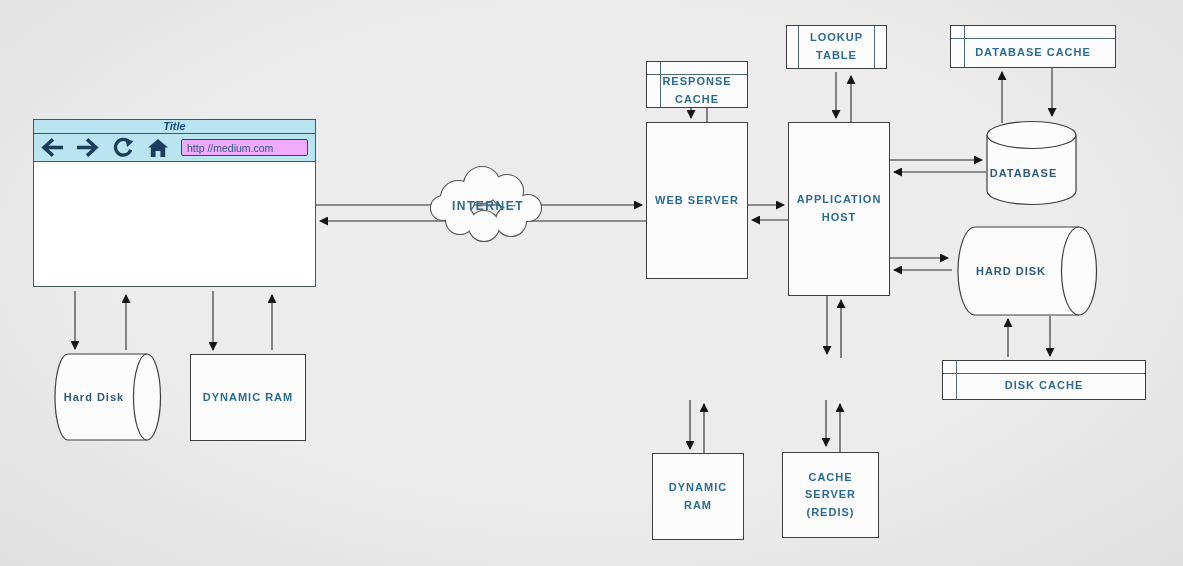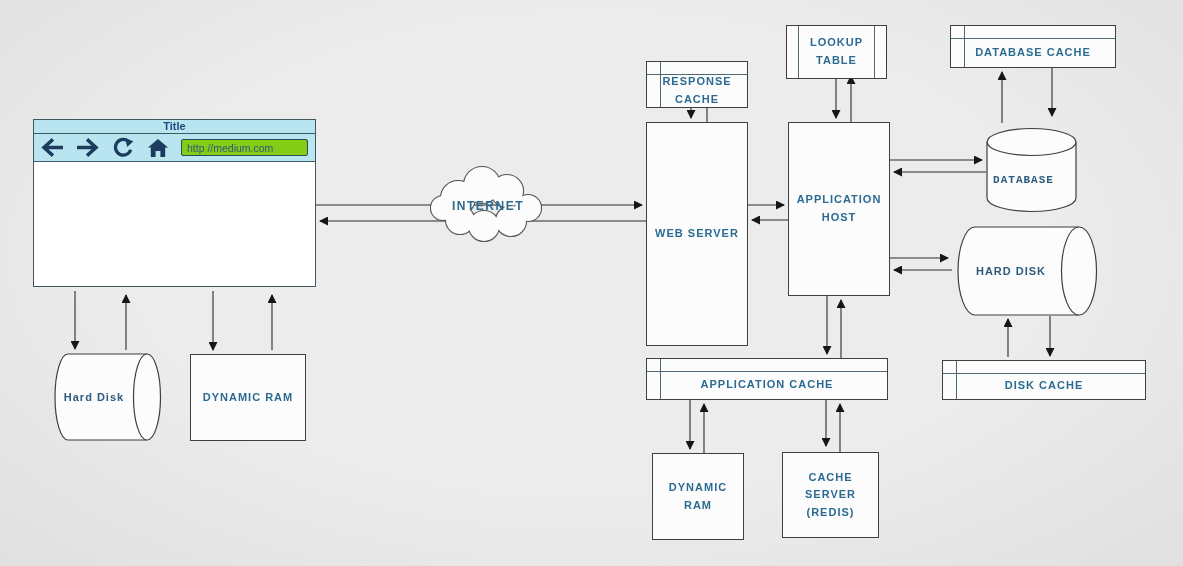--- a/index.html
+++ b/index.html
@@ -25,25 +25,25 @@
   .cyl{position:absolute;display:flex;align-items:center;justify-content:center;}
   .cyl svg{position:absolute;left:0;top:0;}
   .cyl .cyl-label{position:relative;color:#2d5a7d;font-size:11px;font-weight:600;letter-spacing:1px;text-align:center;}
   .cloud-wrap{position:absolute;display:flex;align-items:center;justify-content:center;}
   .cloud-wrap svg{position:absolute;left:0;top:0;}
   .cloud-wrap .cyl-label{position:relative;color:#2d6a8f;}
   
   .browser{position:absolute;left:33px;top:119px;width:283px;height:168px;
     background:#ffffff;border:1.5px solid #44565e;box-sizing:border-box;display:flex;flex-direction:column;}
   .b-header{background:#b9e5f1;border-bottom:1.5px solid #3b5a66;flex:0 0 auto;}
-  .b-titlebar{height:13px;border-bottom:1px solid #3b5a66;display:flex;align-items:center;justify-content:center;}
+  .b-titlebar{height:13px;border-bottom:1px solid #3b5a66;display:flex;align-items:center;justify-content:center;font-style:italic;}
   .b-title{font-size:11px;font-weight:bold;color:#1d4a7a;line-height:11px;}
   .b-nav{height:27px;display:flex;align-items:center;padding:0 7px;gap:12px;}
   .b-icon{width:23px;height:21px;display:flex;align-items:center;justify-content:center;flex:0 0 auto;}
-  .urlbar{margin-left:auto;width:134px;height:17px;background:#84cc16;border:1.5px solid #2f4a5a;border-radius:2px;
+  .urlbar{margin-left:auto;width:134px;height:17px;background:#f0abfc;border:1.5px solid #2f4a5a;border-radius:2px;
     font-size:10.5px;color:#2d5a7d;line-height:16px;padding:0 0 0 5px;box-sizing:border-box;white-space:nowrap;overflow:hidden;}
   .b-body{flex:1;background:#fff;}
 </style>
 </head>
 <body>
 
 <div class="stage">
 
   <svg class="connections" width="1183" height="566" viewBox="0 0 1183 566">
     <defs>
@@ -145,63 +145,60 @@
         <circle cx="110" cy="50" r="13"></circle>
           <circle cx="93" cy="63" r="15"></circle>
           <circle cx="66" cy="68" r="15"></circle>
         <circle cx="42" cy="62" r="14"></circle>
           <circle cx="25" cy="50" r="12"></circle>
       </g>
     </svg>
     <span class="cyl-label" style="font-size:12px;letter-spacing:1.5px;font-weight:600;">INTERNET</span>
   </div>
 
-  <div class="node" style="left:646px;top:122px;width:102px;height:224px;">
+  <div class="node" style="left:646px;top:122px;width:102px;height:157px;">
     <span>WEB SERVER</span>
   </div>
 
   <div class="node cache" style="left:646px;top:25px;width:102px;height:47px;margin-top:36px;">
     <span>RESPONSE CACHE</span>
   </div>
 
-  <div class="node sidebars" style="left:786px;top:25px;width:101px;height:54px;padding:16px 14px;">
+  <div class="node sidebars" style="left:786px;top:25px;width:101px;height:44px;padding:16px 14px;">
     <span>LOOKUP TABLE</span>
   </div>
 
   <div class="node" style="left:788px;top:122px;width:102px;height:174px;">
     <span>APPLICATION HOST</span>
   </div>
 
   <div class="node cache" style="left:950px;top:25px;width:166px;height:43px;">
     <span>DATABASE CACHE</span>
   </div>
 
-  <div class="cyl" style="left:986px;top:127px;width:75px;height:87px;padding-top:18px;box-sizing:border-box;font-family:Liberation Mono, monospace;">
+  <div class="cyl" style="left:986px;top:120px;width:75px;height:87px;padding-top:18px;box-sizing:border-box;">
     <svg width="91" height="87" viewBox="0 0 91 87">
       <path d="M1 15 V71 A44.5 13.5 0 0 0 90 71 V15" fill="#fcfcfc" stroke="#3f3f3f" stroke-width="1.2"></path>
       <ellipse cx="45.5" cy="15" rx="44.5" ry="13.5" fill="#fcfcfc" stroke="#3f3f3f" stroke-width="1.2"></ellipse>
     </svg>
     <span class="cyl-label">DATABASE</span>
   </div>
 
   <div class="cyl" style="left:952px;top:226px;width:148px;height:90px;padding-right:30px;box-sizing:border-box;">
     <svg width="148" height="90" viewBox="0 0 148 90">
       <path d="M127 1 H23 A17 44 0 0 0 23 89 H127" fill="#fcfcfc" stroke="#3f3f3f" stroke-width="1.2"></path>
       <ellipse cx="127" cy="45" rx="17.5" ry="44" fill="#fcfcfc" stroke="#3f3f3f" stroke-width="1.2"></ellipse>
     </svg>
     <span class="cyl-label">HARD DISK</span>
   </div>
 
   <div class="node cache" style="left:942px;top:360px;width:204px;height:40px;">
     <span>DISK CACHE</span>
   </div>
 
-  <div class="node cache" style="left:646px;top:358px;width:242px;height:42px;">
-    <span>APPLICATION CACHE</span>
-  </div>
 
   <div class="node" style="left:652px;top:453px;width:92px;height:87px;padding:0 6px;">
     <span>DYNAMIC RAM</span>
   </div>
 
   <div class="node" style="left:782px;top:452px;width:97px;height:86px;padding:0 5px;">
     <span>CACHE SERVER (REDIS)</span>
   </div>
 
 </div>

